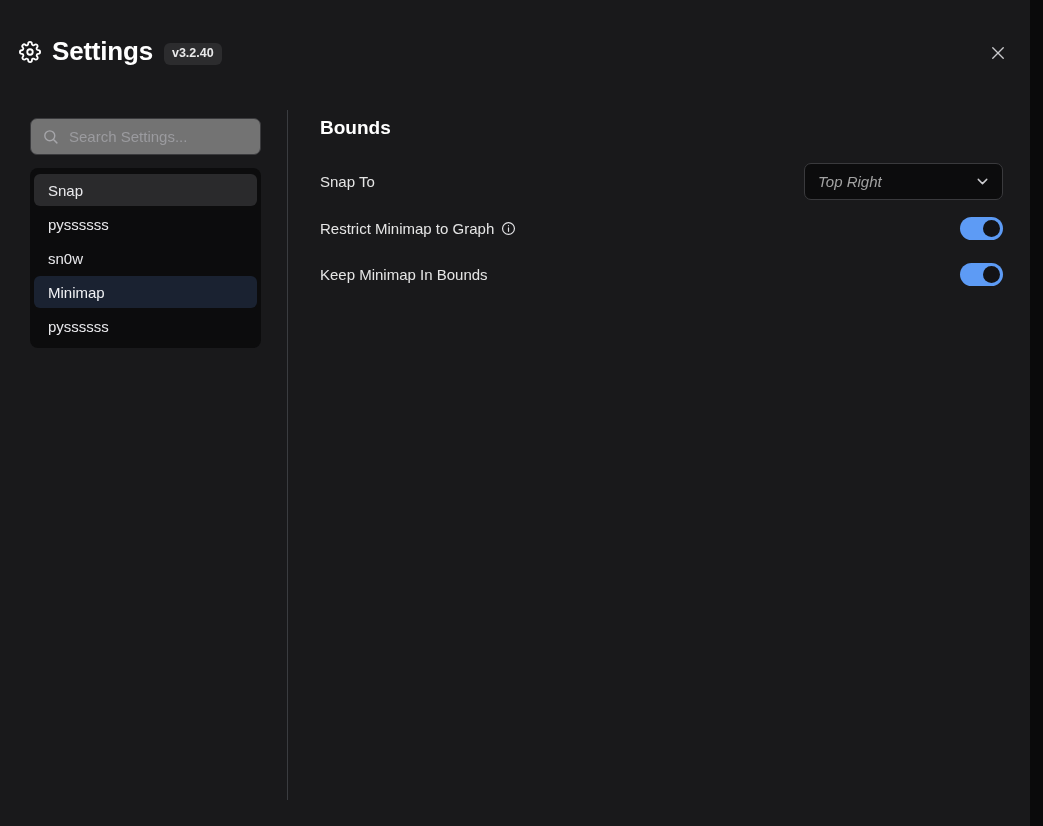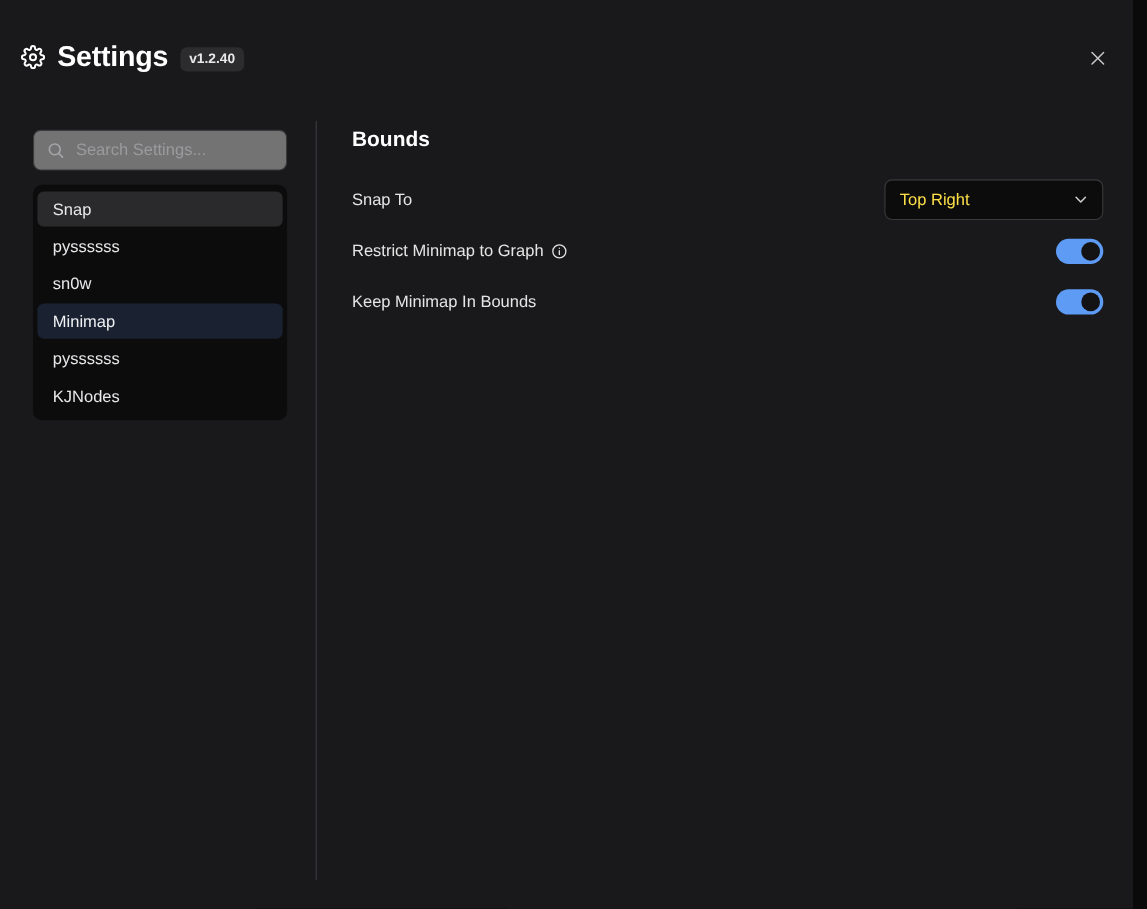--- a/index.html
+++ b/index.html
@@ -206,21 +206,21 @@
     background: #0c0c0d;
     border: 1px solid #3a3a3d;
     border-radius: 7px;
     box-sizing: border-box;
     display: flex;
     align-items: center;
     justify-content: space-between;
     padding: 0 11px 0 13px;
     cursor: pointer;
   }
-  .select-value { font-size: 15px; color: #fde047; }
+  .select-value { font-size: 15px; color: #a3a3a3; font-style: italic; }
   .chevron-icon { width: 17px; height: 17px; display: block; color: #cdcdd1; }
 
   
   .toggle {
     width: 43px;
     height: 23px;
     border-radius: 12px;
     background: #5d9bf5;
     position: relative;
     cursor: pointer;
@@ -243,21 +243,21 @@
 
   <div id="header">
     <div id="title-group">
       <span id="gear-icon-wrap">
         <svg id="gear-icon" viewBox="0 0 24 24" fill="none" stroke="currentColor" stroke-width="2" stroke-linecap="round" stroke-linejoin="round">
           <circle cx="12" cy="12" r="3"></circle>
           <path d="M19.4 15a1.65 1.65 0 0 0 .33 1.82l.06.06a2 2 0 1 1-2.83 2.83l-.06-.06a1.65 1.65 0 0 0-1.82-.33 1.65 1.65 0 0 0-1 1.51V21a2 2 0 1 1-4 0v-.09A1.65 1.65 0 0 0 9 19.4a1.65 1.65 0 0 0-1.82.33l-.06.06a2 2 0 1 1-2.83-2.83l.06-.06a1.65 1.65 0 0 0 .33-1.82 1.65 1.65 0 0 0-1.51-1H3a2 2 0 1 1 0-4h.09A1.65 1.65 0 0 0 4.6 9a1.65 1.65 0 0 0-.33-1.82l-.06-.06a2 2 0 1 1 2.83-2.83l.06.06a1.65 1.65 0 0 0 1.82.33H9a1.65 1.65 0 0 0 1-1.51V3a2 2 0 1 1 4 0v.09a1.65 1.65 0 0 0 1 1.51 1.65 1.65 0 0 0 1.82-.33l.06-.06a2 2 0 1 1 2.83 2.83l-.06.06a1.65 1.65 0 0 0-.33 1.82V9a1.65 1.65 0 0 0 1.51 1H21a2 2 0 1 1 0 4h-.09a1.65 1.65 0 0 0-1.51 1z"></path>
         </svg>
       </span>
       <span id="page-title">Settings</span>
-      <span id="version-badge">v1.2.40</span>
+      <span id="version-badge">v3.2.40</span>
     </div>
 
     <div id="close-button">
       <svg id="close-icon" viewBox="0 0 24 24" fill="none" stroke="currentColor" stroke-width="1.8" stroke-linecap="round">
         <line x1="5" y1="5" x2="19" y2="19"></line>
         <line x1="19" y1="5" x2="5" y2="19"></line>
       </svg>
     </div>
   </div>
 
@@ -278,23 +278,20 @@
         <span>pyssssss</span>
       </div>
       <div class="category-item">
         <span>sn0w</span>
       </div>
       <div class="category-item selected">
         <span>Minimap</span>
       </div>
       <div class="category-item">
         <span>pyssssss</span>
-      </div>
-      <div class="category-item">
-        <span>KJNodes</span>
       </div>
     </div>
   </div>
 
   <div id="divider"></div>
 
   <div id="content">
     <div id="section-title">Bounds</div>
 
     <div class="setting-row">

